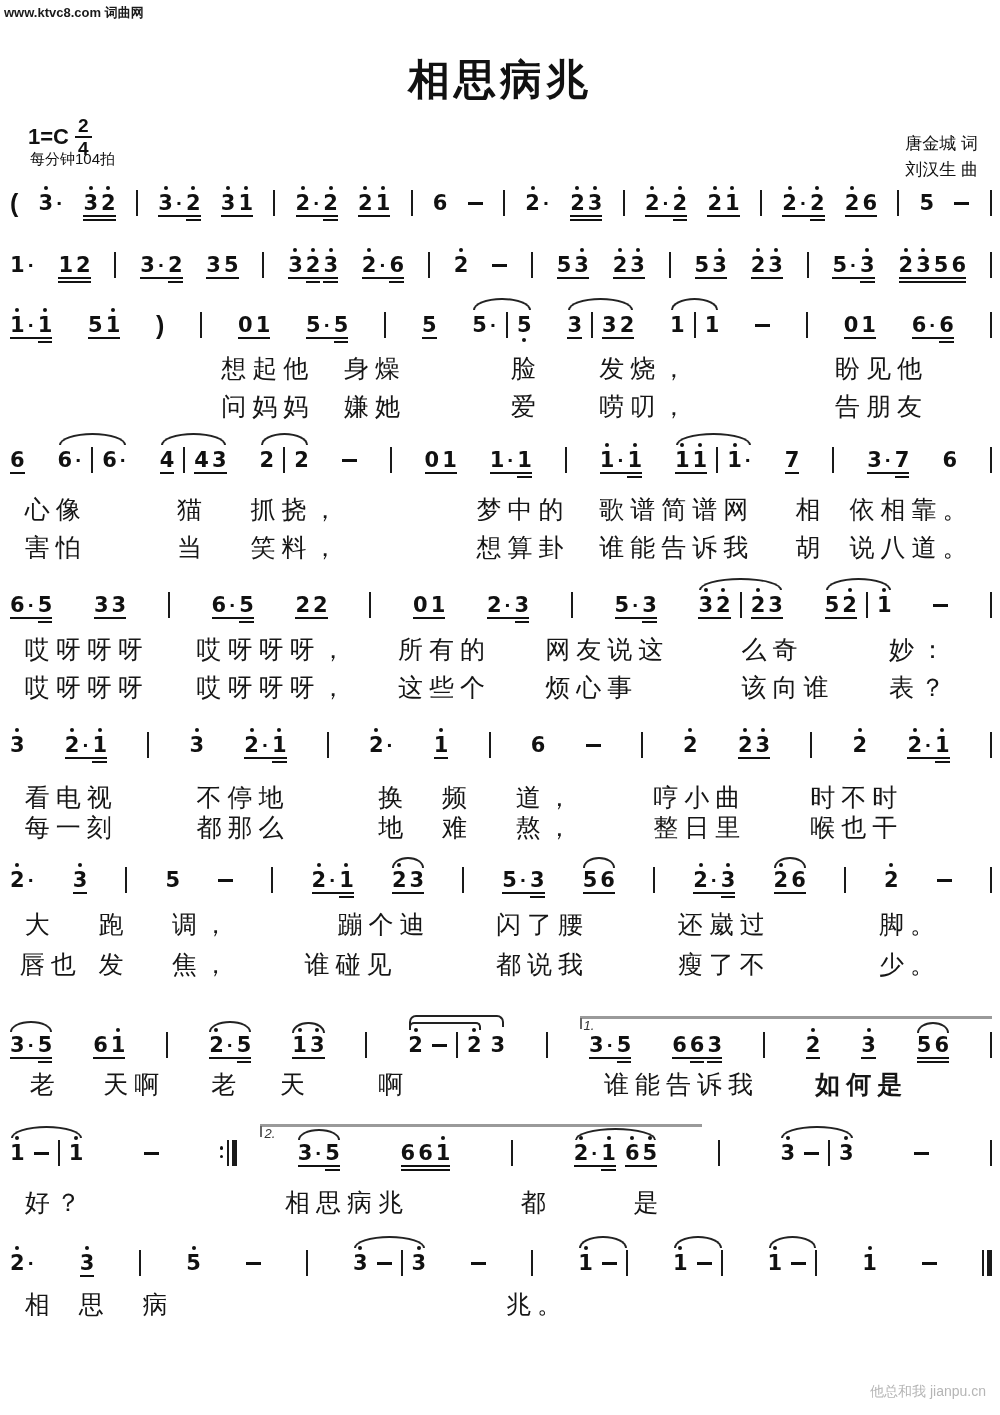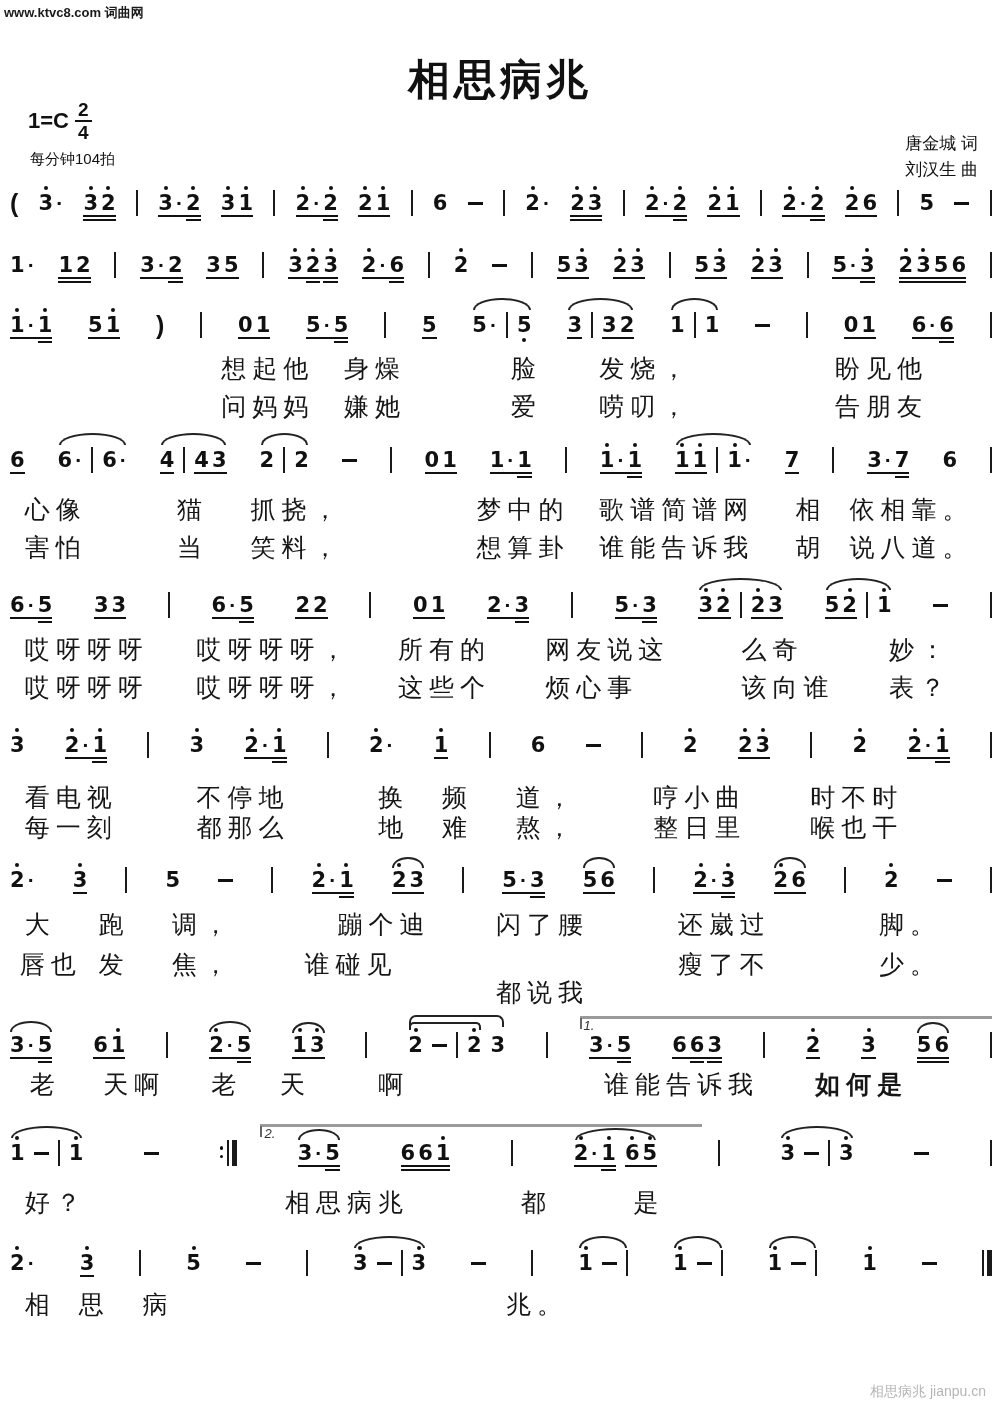--- a/index.html
+++ b/index.html
@@ -1,21 +1,21 @@
 <!DOCTYPE html>
 <html><head>
 <meta charset="utf-8">
 <style>
   html,body{margin:0;padding:0;background:#fff;}
   .page{position:relative;width:1000px;height:1415px;background:#fff;overflow:hidden;
         font-family:"Liberation Sans",sans-serif;color:#111;}
   .watermark{position:absolute;left:4px;top:4px;font-size:13px;font-weight:bold;color:#1a1a1a;}
   .footer{position:absolute;right:14px;bottom:14px;font-size:14px;color:#b5b5b5;}
   .title{position:absolute;left:0;right:0;top:52px;text-align:center;font-size:42px;font-weight:bold;letter-spacing:4px;}
-  .keysig{position:absolute;left:28px;top:100px;font-size:22px;font-weight:bold;display:flex;align-items:center;gap:6px;}
+  .keysig{position:absolute;left:28px;top:116px;font-size:22px;font-weight:bold;display:flex;align-items:center;gap:6px;}
   .meter{display:inline-flex;flex-direction:column;align-items:center;line-height:1;font-size:19px;}
   .meter .mt{border-bottom:2px solid #111;padding:0 3px 1px;}
   .meter .mb{padding-top:1px;}
   .tempo{position:absolute;left:30px;top:150px;font-size:15px;}
   .credits{position:absolute;right:22px;top:131px;text-align:right;font-size:17px;line-height:1.55;}
   
   .system{position:absolute;left:10px;right:8px;}
   .line{display:flex;justify-content:space-between;align-items:flex-end;}
   .grp{position:relative;display:inline-flex;gap:9px;align-items:flex-end;}
   .grp::before{content:'';position:absolute;left:1px;right:1px;top:-14px;height:10px;
@@ -655,21 +655,21 @@
           <span class="lyr" style="left: 30%; margin-left: 33px;">蹦个迪</span>
           <span class="lyr" style="left: 49.5%;">闪了腰</span>
           <span class="lyr" style="left: 68%;">还崴过</span>
           <span class="lyr" style="left: 88.5%;">脚。</span>
         </div>
         <div class="lyrline" style="top: 81px;">
           <span class="lyr" style="left: 1%;">唇也</span>
           <span class="lyr" style="left: 9%;">发</span>
           <span class="lyr" style="left: 16.5%;">焦，</span>
           <span class="lyr" style="left: 30%;">谁碰见</span>
-          <span class="lyr" style="left: 49.5%; margin-top: 28px;">都说我</span>
+          <span class="lyr" style="left: 49.5%;">都说我</span>
           <span class="lyr" style="left: 68%;">瘦了不</span>
           <span class="lyr" style="left: 88.5%;">少。</span>
         </div>
       </div>
       <div class="system" style="top: 1032px;">
         <div class="line">
           <span class="cell arc">
             <span class="note"><span class="num">3</span></span>
             <span class="aug">·</span>
             <span class="note"><span class="num">5</span><span class="xline" style="bottom: -7px;"></span></span>
@@ -884,14 +884,14 @@
           </span>
         </div>
         <div class="lyrline" style="top: 38px;">
           <span class="lyr" style="left: 1.5%;">相</span>
           <span class="lyr" style="left: 7%;">思</span>
           <span class="lyr" style="left: 13.5%;">病</span>
           <span class="lyr" style="left: 50.5%;">兆。</span>
         </div>
       </div>
     </div>
-  <div class="footer">相思病兆 jianpu.cn</div>
+  <div class="footer">他总和我 jianpu.cn</div>
 </div>
 
 </body></html>

